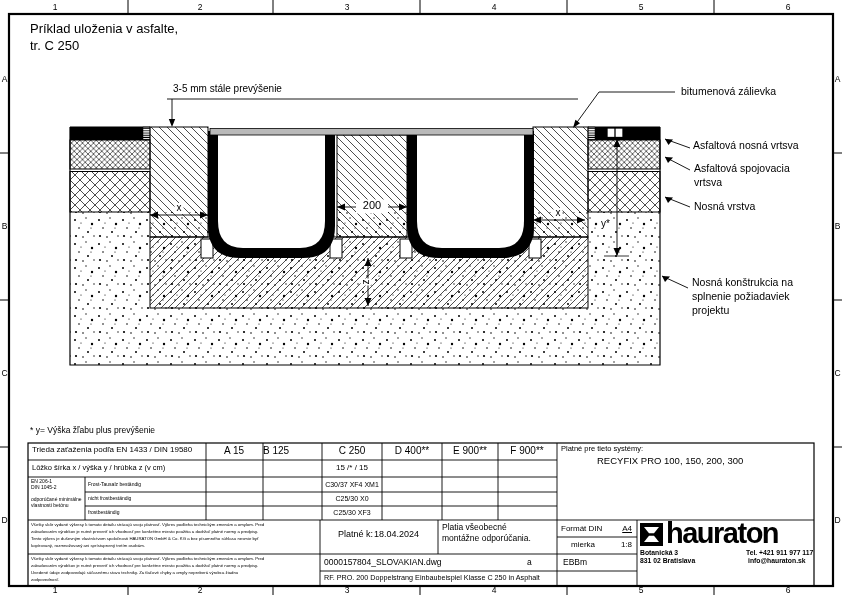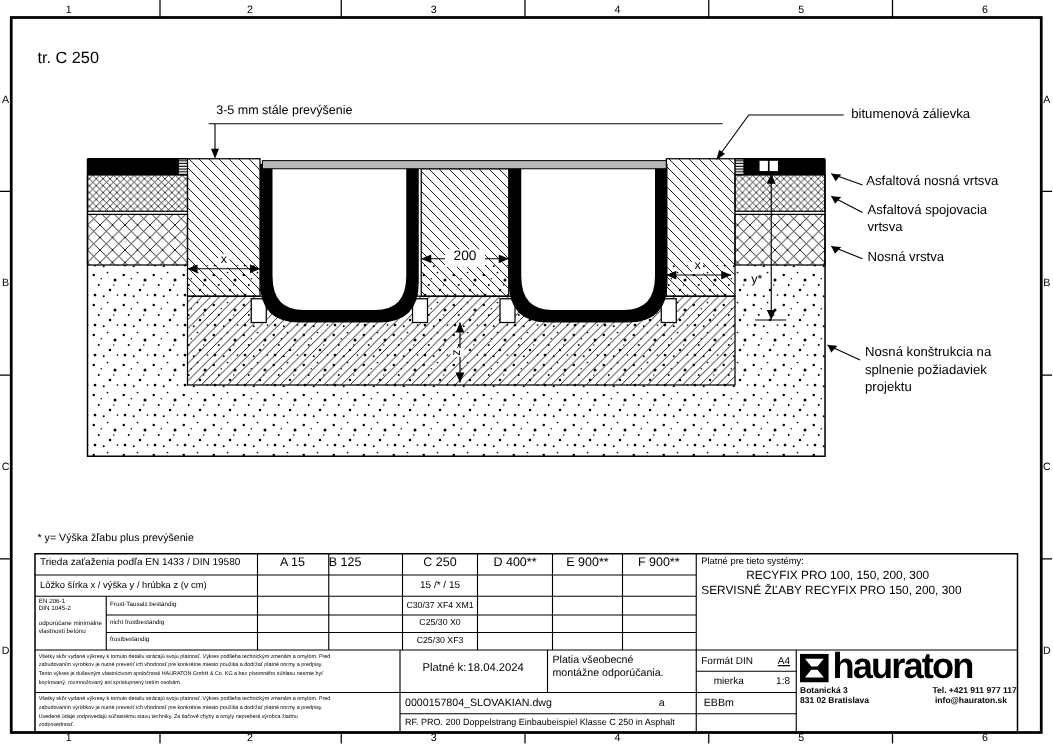--- a/index.html
+++ b/index.html
@@ -167,20 +167,21 @@
   <g stroke="#000" fill="none">
     <rect x="28" y="443" width="786" height="143" stroke-width="1.2"></rect>
     <path stroke-width="0.9" d="M28,460 H557 M28,477 H557 M85,492 H557 M85,506 H557
       M28,520 H814 M28,554 H637 M320,571 H637 M557,537 H637
       M206,443 V520 M263,443 V520 M322,443 V520 M382,443 V520 M442,443 V520 M498,443 V520
       M557,443 V586 M85,477 V520
       M320,520 V586 M438,520 V554 M637,520 V586"></path>
   </g>
 </svg>
 
+<div class="t fs13" style="left:30px;top:22px;">Príklad uloženia v asfalte,</div>
 <div class="t fs13" style="left:30px;top:39px;">tr. C 250</div>
 
 <div class="t fs10" style="left:173px;top:84px;">3-5 mm stále prevýšenie</div>
 <div class="t fs105" style="left:681px;top:86px;">bitumenová zálievka</div>
 <div class="t fs105" style="left:693px;top:140px;">Asfaltová nosná vrtsva</div>
 <div class="t fs105" style="left:694px;top:163px;">Asfaltová spojovacia</div>
 <div class="t fs105" style="left:694px;top:177px;">vrtsva</div>
 <div class="t fs105" style="left:694px;top:201px;">Nosná vrstva</div>
 <div class="t fs105" style="left:692px;top:277px;">Nosná konštrukcia na</div>
 <div class="t fs105" style="left:692px;top:291px;">splnenie požiadaviek</div>
@@ -212,21 +213,20 @@
 
 <div class="t fs5" style="left:88px;top:482px;">Frost-Tausalz beständig</div>
 <div class="t fs5" style="left:88px;top:496px;">nicht frostbeständig</div>
 <div class="t fs5" style="left:88px;top:510px;">frostbeständig</div>
 <div class="t fs7 cx" style="left:352px;top:480.5px;">C30/37 XF4 XM1</div>
 <div class="t fs7 cx" style="left:352px;top:494.5px;">C25/30 X0</div>
 <div class="t fs7 cx" style="left:352px;top:508.5px;">C25/30 XF3</div>
 
 <div class="t fs75" style="left:561px;top:445px;">Platné pre tieto systémy:</div>
 <div class="t fs95" style="left:561px;top:456px;padding-left:36px;">RECYFIX PRO 100, 150, 200, 300</div>
-<div class="t fs95" style="left:561px;top:468px;">SERVISNÉ ŽĽABY RECYFIX PRO 150, 200, 300</div>
 
 <div class="t fs43" style="left:31px;top:523px;">Všetky skôr vydané výkresy k tomuto detailu strácajú svoju platnosť. Výkres podlieha technickým zmenám a omylom. Pred</div>
 <div class="t fs43" style="left:31px;top:530px;">zabudovaním výrobkov je nutné preveriť ich vhodnosť pre konkrétne miesto použitia a dodržať platné normy a predpisy.</div>
 <div class="t fs43" style="left:31px;top:537px;">Tento výkres je duševným vlastníctvom spoločnosti HAURATON GmbH &amp; Co. KG a bez písomného súhlasu nesmie byť</div>
 <div class="t fs43" style="left:31px;top:544px;">kopírovaný, rozmnožovaný ani sprístupnený tretím osobám.</div>
 <div class="t fs43" style="left:31px;top:557px;">Všetky skôr vydané výkresy k tomuto detailu strácajú svoju platnosť. Výkres podlieha technickým zmenám a omylom. Pred</div>
 <div class="t fs43" style="left:31px;top:564px;">zabudovaním výrobkov je nutné preveriť ich vhodnosť pre konkrétne miesto použitia a dodržať platné normy a predpisy.</div>
 <div class="t fs43" style="left:31px;top:571px;">Uvedené údaje zodpovedajú súčasnému stavu techniky. Za tlačové chyby a omyly nepreberá výrobca žiadnu</div>
 <div class="t fs43" style="left:31px;top:578px;">zodpovednosť.</div>
 

